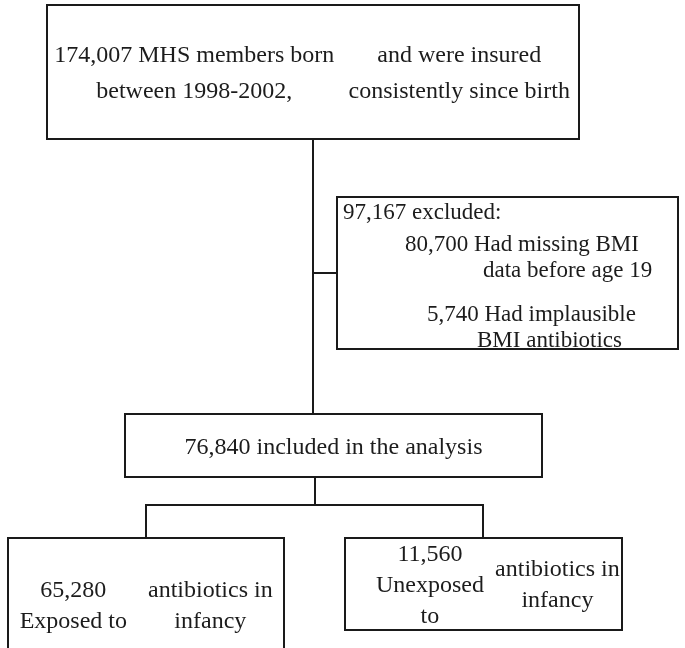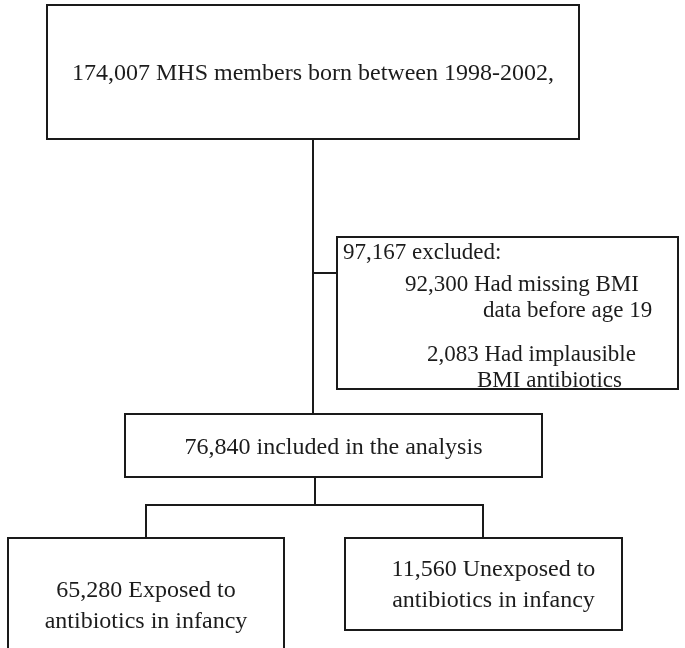--- a/index.html
+++ b/index.html
@@ -17,40 +17,39 @@
     overflow: hidden;
   }
   .box {
     position: absolute;
     box-sizing: border-box;
     background: #ffffff;
     border: 2px solid #1a1a1a;
   }
   .box.centered {
     display: flex;
-    flex-direction: column;
+    flex-direction: row;
     align-items: center;
     justify-content: center;
     text-align: center;
   }
   .line {
     position: absolute;
     background: #1a1a1a;
   }
   
   .box-population {
     left: 46px; top: 4px; width: 534px; height: 136px;
     font-size: 24px; line-height: 36px;
   }
   
   .box-excluded {
     left: 336px; top: 196px; width: 343px; height: 154px;
     font-size: 23px; line-height: 26px;
     padding: 1px 4px 0 5px;
-    margin-top: 40px;
   }
   .box-excluded .excl-header {
     text-align: left;
     white-space: nowrap;
   }
   .box-excluded .excl-line {
     white-space: nowrap;
   }
   .excl-i1l1 { margin-left: 62px; margin-top: 6px; }
   .excl-i1l2 { margin-left: 140px; }
@@ -85,27 +84,28 @@
 
   <div class="line conn-top-included"></div>
   <div class="line conn-excluded-stub"></div>
   <div class="line conn-included-down"></div>
   <div class="line conn-branch-h"></div>
   <div class="line conn-branch-left"></div>
   <div class="line conn-branch-right"></div>
 
   <div class="box box-population centered">
     <div>174,007 MHS members born between 1998-2002,</div>
+    <div>and were insured consistently since birth</div>
   </div>
 
   <div class="box box-excluded">
     <div class="excl-header">97,167 excluded:</div>
-    <div class="excl-line excl-i1l1">92,300 Had missing BMI</div>
+    <div class="excl-line excl-i1l1">80,700 Had missing BMI</div>
     <div class="excl-line excl-i1l2">data before age 19</div>
-    <div class="excl-line excl-i2l1">2,083 Had implausible</div>
+    <div class="excl-line excl-i2l1">5,740 Had implausible</div>
     <div class="excl-line excl-i2l2">BMI antibiotics</div>
   </div>
 
   <div class="box box-included centered">
     <div>76,840 included in the analysis</div>
   </div>
 
   <div class="box box-exposed centered">
     <div>65,280 Exposed to</div>
     <div>antibiotics in infancy</div>

